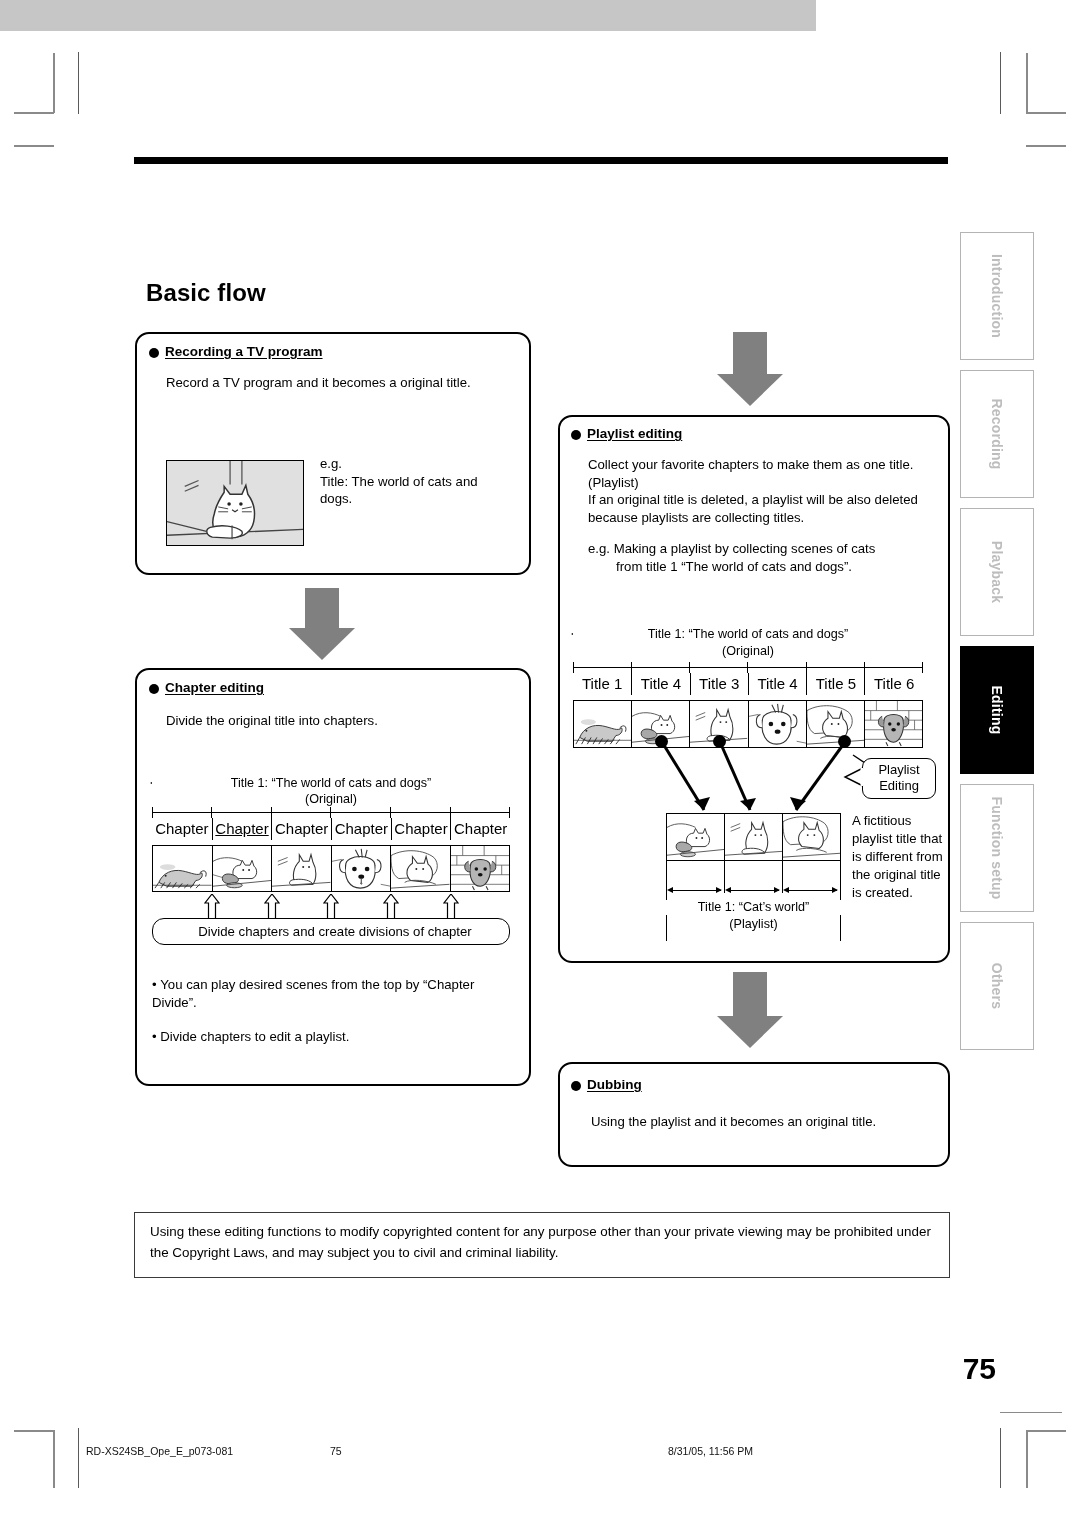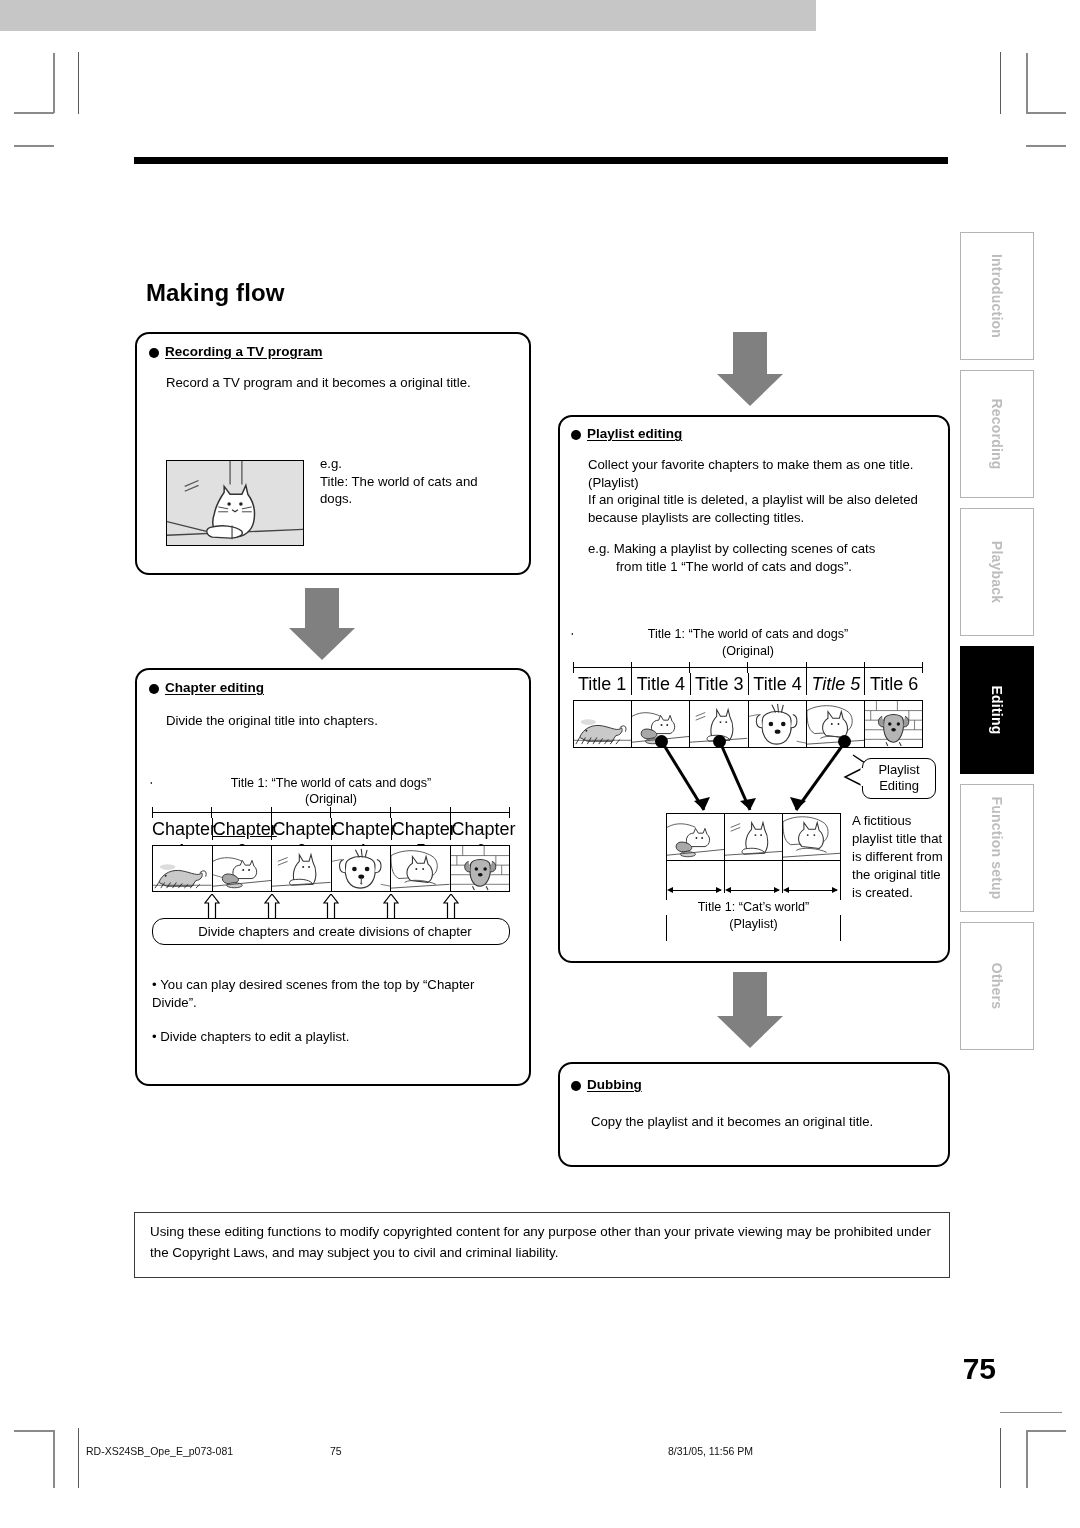--- a/index.html
+++ b/index.html
@@ -56,21 +56,21 @@
   .arrowline{position:absolute;height:1px;background:#000;}
   .arrowcap{
     position:absolute;width:0;height:0;
     border-top:3.5px solid transparent;border-bottom:3.5px solid transparent;
   }
   .arrowcap.left{border-right:6px solid #000;}
   .arrowcap.right{border-left:6px solid #000;}
 
   .seg-row{position:absolute;display:flex;}
   .seg-cell{
-    position:relative;font-size:18px;text-align:center;
+    position:relative;font-size:15px;text-align:center;
     border-left:1px solid #000;box-sizing:border-box;
   }
   .seg-cell:first-child{border-left:none;}
 
   
   .thumbstrip{position:absolute;border:1.6px solid #000;display:flex;background:#fff;box-sizing:border-box;}
   .thumb{position:relative;border-left:1.2px solid #000;overflow:hidden;background:#fff;}
   .thumb:first-child{border-left:none;}
   .thumb svg{display:block;width:100%;height:100%;}
 
@@ -141,21 +141,21 @@
 <div class="crop dark" style="left:78px;top:1428px;width:1.4px;height:60px;"></div>
 
 <div class="crop" style="left:1026px;top:1430px;width:1.6px;height:58px;"></div>
 <div class="crop" style="left:1026px;top:1430px;width:40px;height:1.6px;"></div>
 <div class="crop dark" style="left:1000px;top:1428px;width:1.4px;height:60px;"></div>
 <div class="crop" style="left:1000px;top:1412px;width:62px;height:1.4px;"></div>
 
 <div id="top-rule" class="abs"></div>
 
 <div id="heading-bar"></div>
-<div id="heading-text">Making flow</div>
+<div id="heading-text">Basic flow</div>
 
 <div class="rbox" style="left:135px;top:332px;width:396px;height:243px;">
 </div>
 <div class="bullet-dot" style="left:149px;top:348px;"></div>
 <div class="sec-title" style="left:165px;top:344px;">Recording a TV program</div>
 <div class="body-text" style="left:166px;top:374px;width:350px;">Record a TV program and it becomes a original title.</div>
 
 <div class="abs" style="left:166px;top:460px;width:138px;height:86px;border:1.6px solid #000;background:#e3e3e3;box-sizing:border-box;">
   <svg viewBox="0 0 138 86" preserveAspectRatio="none" style="display:block;width:100%;height:100%;">
     <rect x="0" y="0" width="138" height="86" fill="#e0e0e0"></rect>
@@ -366,21 +366,21 @@
 <div class="tl-tick" style="left:747px;top:662px;height:11px;"></div>
 <div class="tl-tick" style="left:806px;top:662px;height:11px;"></div>
 <div class="tl-tick" style="left:864px;top:662px;height:11px;"></div>
 <div class="tl-tick" style="left:922px;top:662px;height:11px;"></div>
 
 <div class="seg-row" style="left:573px;top:673px;width:350px;height:22px;">
   <div class="seg-cell" style="width:58.3px;line-height:22px;">Title 1</div>
   <div class="seg-cell" style="width:58.3px;line-height:22px;">Title 4</div>
   <div class="seg-cell" style="width:58.3px;line-height:22px;">Title 3</div>
   <div class="seg-cell" style="width:58.3px;line-height:22px;">Title 4</div>
-  <div class="seg-cell" style="width:58.3px;line-height:22px;font-style:italic;">Title 5</div>
+  <div class="seg-cell" style="width:58.3px;line-height:22px;">Title 5</div>
   <div class="seg-cell" style="width:58.3px;line-height:22px;">Title 6</div>
 </div>
 
 <div class="thumbstrip" style="left:573px;top:700px;width:350px;height:48px;">
   <div class="thumb" style="width:58.3px;">
     <svg viewBox="0 0 60 48" preserveAspectRatio="none">
       <rect width="60" height="48" fill="#fff"></rect>
       <path d="M6 38 C10 28 20 24 30 26 C40 28 46 32 50 28 C52 32 48 36 44 36 L40 42 L14 42 Z" fill="#c9c9c9" stroke="#333" stroke-width="1"></path>
       <path d="M48 28 C52 24 56 26 54 32" fill="none" stroke="#333" stroke-width="1"></path>
       <circle cx="13" cy="31" r="1" fill="#222"></circle>
@@ -548,21 +548,21 @@
 
 <div class="flow-arrow" style="left:716px;top:972px;width:68px;height:78px;">
   <div class="shaft" style="left:17px;top:0;width:34px;height:44px;"></div>
   <div class="head" style="left:1px;top:44px;"></div>
 </div>
 
 <div class="rbox" style="left:558px;top:1062px;width:392px;height:105px;">
 </div>
 <div class="bullet-dot" style="left:571px;top:1081px;"></div>
 <div class="sec-title" style="left:587px;top:1077px;">Dubbing</div>
-<div class="body-text" style="left:591px;top:1113px;width:350px;">Copy the playlist and it becomes an original title.</div>
+<div class="body-text" style="left:591px;top:1113px;width:350px;">Using the playlist and it becomes an original title.</div>
 
 <div id="notice"></div>
 <div id="notice-text">Using these editing functions to modify copyrighted content for any purpose other than your private viewing may be prohibited under the Copyright Laws, and may subject you to civil and criminal liability.</div>
 
 <div class="tab" style="top:232px;height:128px;">
   <span class="lbl">Introduction</span>
 </div>
 <div class="tab" style="top:370px;height:128px;">
   <span class="lbl">Recording</span>
 </div>

